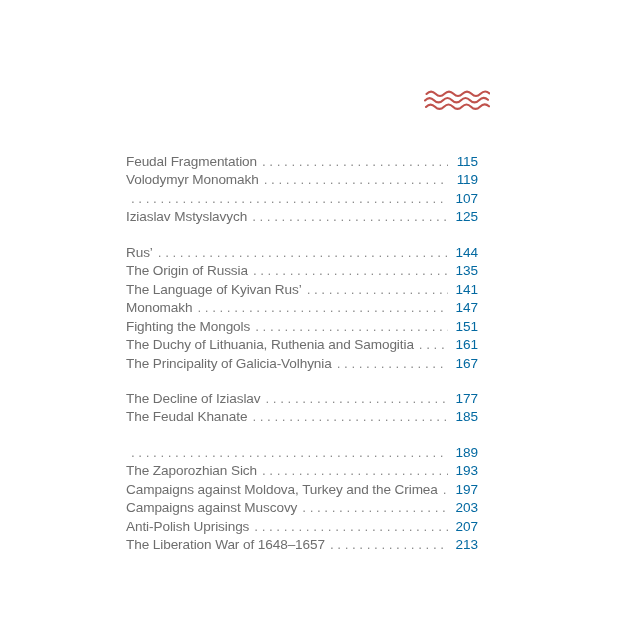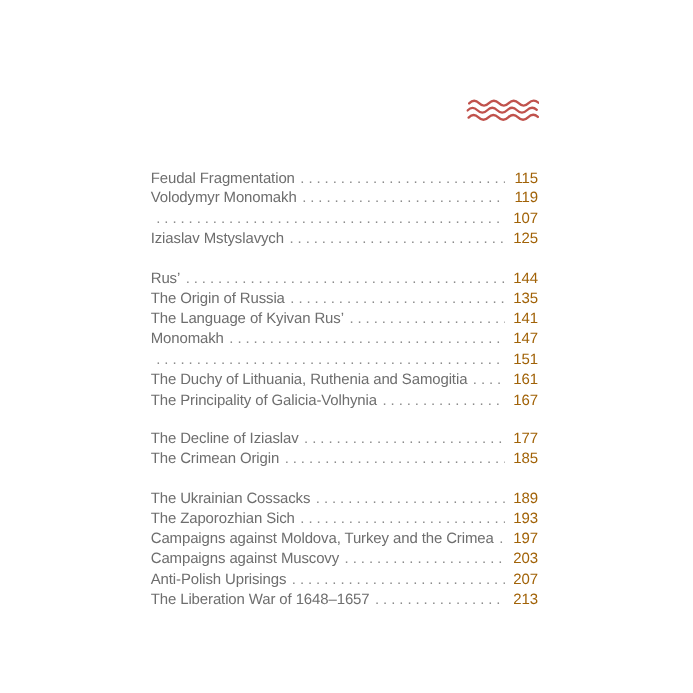--- a/index.html
+++ b/index.html
@@ -19,21 +19,21 @@
   }
   .wave-decoration {
     position: absolute;
     left: 424px;
     top: 88px;
     width: 66px;
     height: 28px;
   }
   .toc {
     position: absolute;
-    left: 137px;
+    left: 126px;
     top: 153px;
     width: 352px;
     font-size: 13.6px;
     letter-spacing: -0.1px;
     color: #6e6e6e;
   }
   .toc-group {
     margin-bottom: 17px;
   }
   .toc-row {
@@ -62,21 +62,21 @@
     white-space: nowrap;
     color: #8c8c8c;
     padding-left: 5px;
     min-width: 0;
   }
   .num {
     flex: 0 0 auto;
     min-width: 25px;
     padding-left: 5px;
     text-align: right;
-    color: #a16207;
+    color: #0369a1;
   }
 </style>
 </head>
 <body>
 
 <div class="page">
 
   <svg class="wave-decoration" viewBox="0 0 66 28" xmlns="http://www.w3.org/2000/svg">
     <g fill="none" stroke-width="2.1" stroke-linecap="round" stroke="#c0524c">
       <path d="M2,6 q4.5,-4.6 9,-0.2 t9,0 t9,0 t9,0 t9,0 t9,0 t9,-0.4" transform="translate(0.5,0)"></path>
@@ -122,20 +122,21 @@
     <span class="title"><span class="t-in">The Language of Kyivan Rus’</span></span>
     <span class="leader">. . . . . . . . . . . . . . . . . . . . . . . . . . . . . . . . . . . . . . . . . . . . . . . . . . . . . . . . . . . . . . . . . . . . . . . . . . . . . . . . </span>
     <span class="num">141</span>
   </div>
         <div class="toc-row">
     <span class="title"><span class="t-in">Monomakh</span></span>
     <span class="leader">. . . . . . . . . . . . . . . . . . . . . . . . . . . . . . . . . . . . . . . . . . . . . . . . . . . . . . . . . . . . . . . . . . . . . . . . . . . . . . . . </span>
     <span class="num">147</span>
   </div>
         <div class="toc-row">
+    <span class="title"><span class="t-in">Fighting the Mongols</span></span>
     <span class="leader">. . . . . . . . . . . . . . . . . . . . . . . . . . . . . . . . . . . . . . . . . . . . . . . . . . . . . . . . . . . . . . . . . . . . . . . . . . . . . . . . </span>
     <span class="num">151</span>
   </div>
         <div class="toc-row">
     <span class="title"><span class="t-in">The Duchy of Lithuania, Ruthenia and Samogitia</span></span>
     <span class="leader">. . . . . . . . . . . . . . . . . . . . . . . . . . . . . . . . . . . . . . . . . . . . . . . . . . . . . . . . . . . . . . . . . . . . . . . . . . . . . . . . </span>
     <span class="num">161</span>
   </div>
         <div class="toc-row">
     <span class="title"><span class="t-in">The Principality of Galicia-Volhynia</span></span>
@@ -143,28 +144,27 @@
     <span class="num">167</span>
   </div>
       </div>
       <div class="toc-group">
         <div class="toc-row">
     <span class="title"><span class="t-in">The Decline of Iziaslav</span></span>
     <span class="leader">. . . . . . . . . . . . . . . . . . . . . . . . . . . . . . . . . . . . . . . . . . . . . . . . . . . . . . . . . . . . . . . . . . . . . . . . . . . . . . . . </span>
     <span class="num">177</span>
   </div>
         <div class="toc-row">
-    <span class="title"><span class="t-in">The Crimean Origin</span></span>
+    <span class="title"><span class="t-in">The Feudal Khanate</span></span>
     <span class="leader">. . . . . . . . . . . . . . . . . . . . . . . . . . . . . . . . . . . . . . . . . . . . . . . . . . . . . . . . . . . . . . . . . . . . . . . . . . . . . . . . </span>
     <span class="num">185</span>
   </div>
       </div>
       <div class="toc-group">
         <div class="toc-row">
-    <span class="title"><span class="t-in">The Ukrainian Cossacks</span></span>
     <span class="leader">. . . . . . . . . . . . . . . . . . . . . . . . . . . . . . . . . . . . . . . . . . . . . . . . . . . . . . . . . . . . . . . . . . . . . . . . . . . . . . . . </span>
     <span class="num">189</span>
   </div>
         <div class="toc-row">
     <span class="title"><span class="t-in">The Zaporozhian Sich</span></span>
     <span class="leader">. . . . . . . . . . . . . . . . . . . . . . . . . . . . . . . . . . . . . . . . . . . . . . . . . . . . . . . . . . . . . . . . . . . . . . . . . . . . . . . . </span>
     <span class="num">193</span>
   </div>
         <div class="toc-row">
     <span class="title"><span class="t-in">Campaigns against Moldova, Turkey and the Crimea</span></span>

